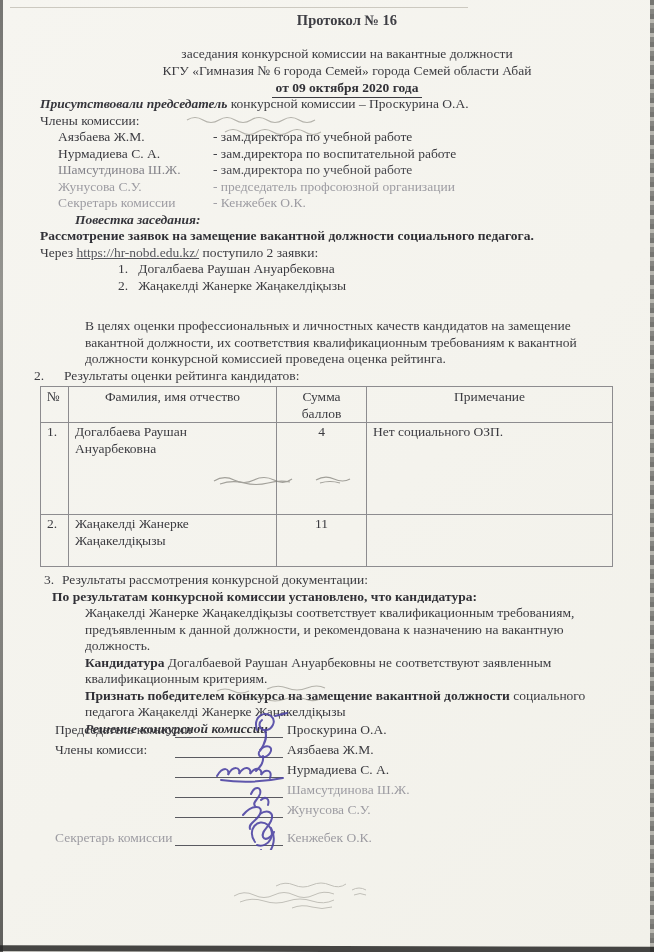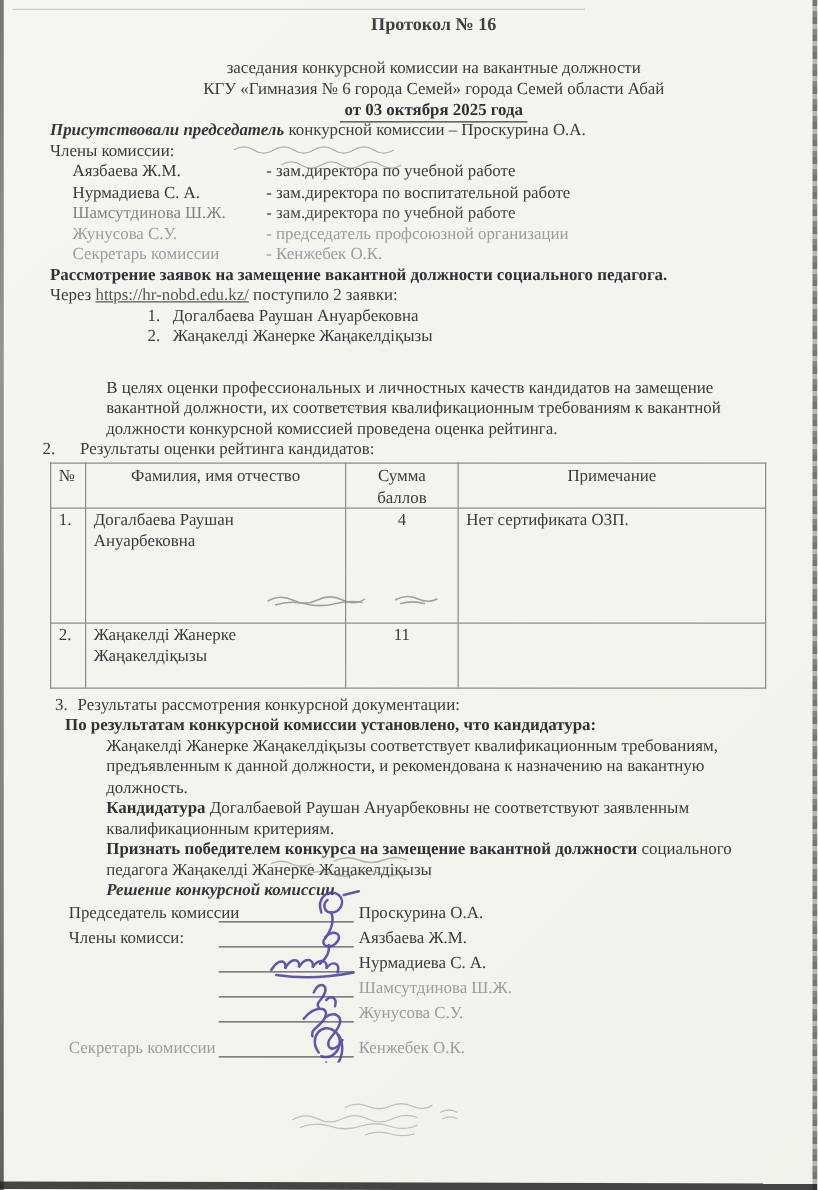--- a/index.html
+++ b/index.html
@@ -81,21 +81,21 @@
 
   <div class="edge-top"></div>
   <div class="edge-left"></div>
   <div class="edge-right"></div>
   <div class="edge-bottom"></div>
 
   <div class="doc-header">
     <div class="doc-title">Протокол № 16</div>
     <div class="doc-sub">заседания конкурсной комиссии на вакантные должности</div>
     <div class="doc-sub">КГУ «Гимназия № 6 города Семей»  города Семей области Абай</div>
-    <div class="doc-sub"><span class="doc-date">от 03 октября  2025 года</span></div>
+    <div class="doc-sub"><span class="doc-date">от 09 октября  2020 года</span></div>
   </div>
 
   <div class="flow">
 
     <div class="present-line"><span class="bi">Присутствовали председатель</span><span>  конкурсной комиссии – Проскурина О.А.</span></div>
 
     <div>Члены комиссии:</div>
 
     <div class="members">
       <div class="member-row">
@@ -113,20 +113,21 @@
       <div class="member-row faded">
         <span class="member-name">Жунусова С.У.</span>
         <span>-  председатель профсоюзной организации</span>
       </div>
       <div class="member-row faded">
         <span class="member-name">Секретарь комиссии</span>
         <span>-  Кенжебек О.К.</span>
       </div>
     </div>
 
+    <div class="agenda-head bi">Повестка заседания:</div>
     <div class="b">Рассмотрение заявок на замещение вакантной должности социального педагога.</div>
     <div><span>Через </span><span style="text-decoration:underline;color:#55555c">https://hr-nobd.edu.kz/</span><span> поступило 2 заявки:</span></div>
 
     <div class="applicants">
       <div><span>1.</span>&nbsp;&nbsp;&nbsp;<span>Догалбаева Раушан Ануарбековна</span></div>
       <div><span>2.</span>&nbsp;&nbsp;&nbsp;<span>Жаңакелді Жанерке Жаңакелдіқызы</span></div>
     </div>
 
     <div class="purpose">В целях оценки профессиональных и личностных качеств кандидатов на  замещение вакантной должности, их соответствия квалификационным требованиям к вакантной должности конкурсной комиссией проведена оценка рейтинга.</div>
 
@@ -146,21 +147,21 @@
           <tr>
         <th style="text-align:left;">№</th>
         <th>Фамилия, имя отчество</th>
         <th>Сумма баллов</th>
         <th>Примечание</th>
       </tr>
       <tr class="row-tall">
         <td>1.</td>
         <td>Догалбаева Раушан Ануарбековна</td>
         <td class="score">4</td>
-        <td>Нет сертификата ОЗП.</td>
+        <td>Нет социального ОЗП.</td>
       </tr>
       <tr class="row-mid">
         <td>2.</td>
         <td>Жаңакелді Жанерке Жаңакелдіқызы</td>
         <td class="score">11</td>
         <td></td>
       </tr>
     </tbody>
       </table>
 

